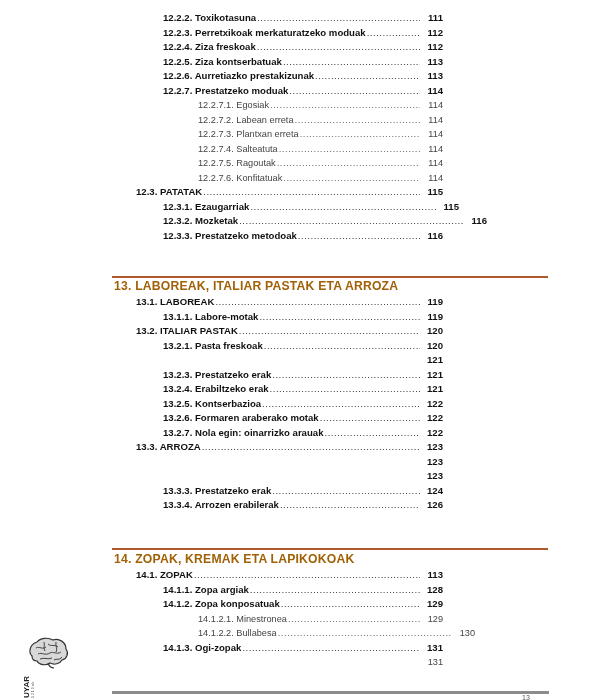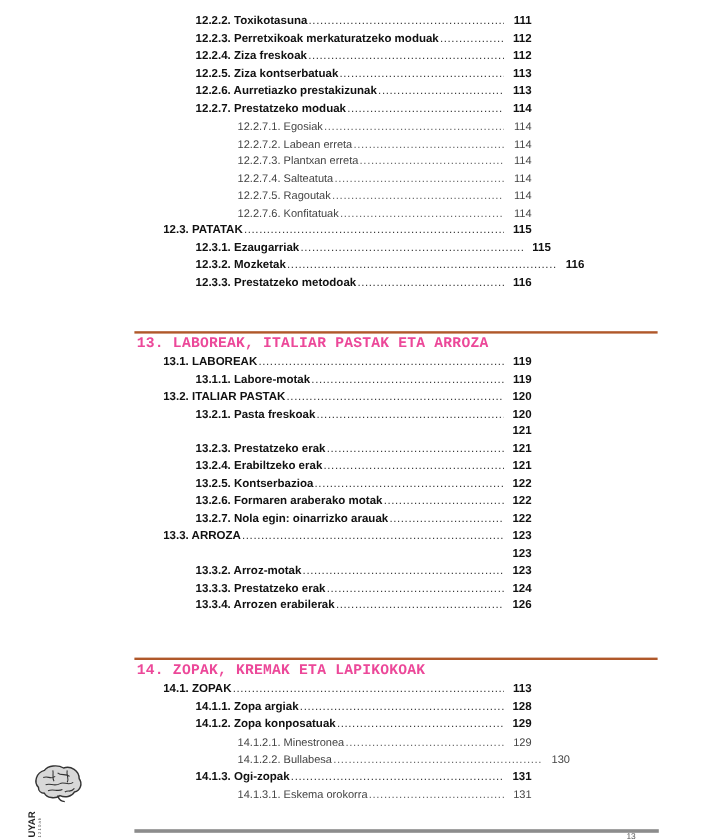--- a/index.html
+++ b/index.html
@@ -13,21 +13,21 @@
   .toc-row .page { position:absolute; right:57px; width:24px; text-align:right; }
   .lvl1 .entry { left:136px; }
   .lvl1 .label, .lvl1 .page { font-weight:600; color:#111; }
   .lvl2 .entry { left:163px; }
   .lvl2 .label, .lvl2 .page { font-weight:bold; color:#111; }
   .lvl3 .entry { left:198px; }
   .lvl3 .label, .lvl3 .page { font-weight:normal; color:#444; font-size:9.2px; }
   .lvl3 .dots { color:#666; }
   .lvl1 .entry, .lvl2 .entry, .lvl3 .entry { right:80px; }
   .chapter-rule { position:absolute; left:112px; width:436px; height:2px; background:#b0582a; }
-  .chapter-title { position:absolute; left:114px; font-size:12.2px; font-weight:bold; color:#ec4899; letter-spacing:0.2px; white-space:nowrap;font-family:Liberation Mono, monospace; }
+  .chapter-title { position:absolute; left:114px; font-size:12.2px; font-weight:bold; color:#a16207; letter-spacing:0.2px; white-space:nowrap; }
   .footer-rule { position:absolute; left:112px; top:691px; width:437px; height:3px; background:#8c8c8c; }
   .logo { position:absolute; left:26px; top:636px; width:44px; height:64px; }
   .logo-text { position:absolute; left:22px; top:668px; width:14px; height:30px; }
   .logo-text span { position:absolute; transform:rotate(-90deg); transform-origin:left top; white-space:nowrap; }
   .page-number { position:absolute; left:522px; top:694px; font-size:7px; color:#555; }
 </style>
 </head>
 <body>
 
 <div id="toc">
@@ -213,24 +213,20 @@
       <div class="entry">
         <span class="label">13.3. ARROZA</span>
         <span class="dots"></span>
       </div>
       <span class="page">123</span>
     </div>
     <div class="toc-row lvl2" style="top: 454.5px;">
       <span class="page">123</span>
     </div>
     <div class="toc-row lvl2" style="top: 469px;">
-      <div class="entry">
-        <span class="label">13.3.2. Arroz-motak</span>
-        <span class="dots"></span>
-      </div>
       <span class="page">123</span>
     </div>
     <div class="toc-row lvl2" style="top: 483.5px;">
       <div class="entry">
         <span class="label">13.3.3. Prestatzeko erak</span>
         <span class="dots"></span>
       </div>
       <span class="page">124</span>
     </div>
     <div class="toc-row lvl2" style="top: 498px;">
@@ -276,24 +272,20 @@
       <span class="page">130</span>
     </div>
     <div class="toc-row lvl2" style="top: 640.5px;">
       <div class="entry">
         <span class="label">14.1.3. Ogi-zopak</span>
         <span class="dots"></span>
       </div>
       <span class="page">131</span>
     </div>
     <div class="toc-row lvl3" style="top: 655px;">
-      <div class="entry">
-        <span class="label">14.1.3.1. Eskema orokorra</span>
-        <span class="dots"></span>
-      </div>
       <span class="page">131</span>
     </div>
   </div>
 
 <div class="chapter-rule" style="top:276px;"></div>
 <div class="chapter-title" style="top:279px;">13. LABOREAK, ITALIAR PASTAK ETA ARROZA</div>
 
 <div class="chapter-rule" style="top:548px;"></div>
 <div class="chapter-title" style="top:552px;">14. ZOPAK, KREMAK ETA LAPIKOKOAK</div>
 

